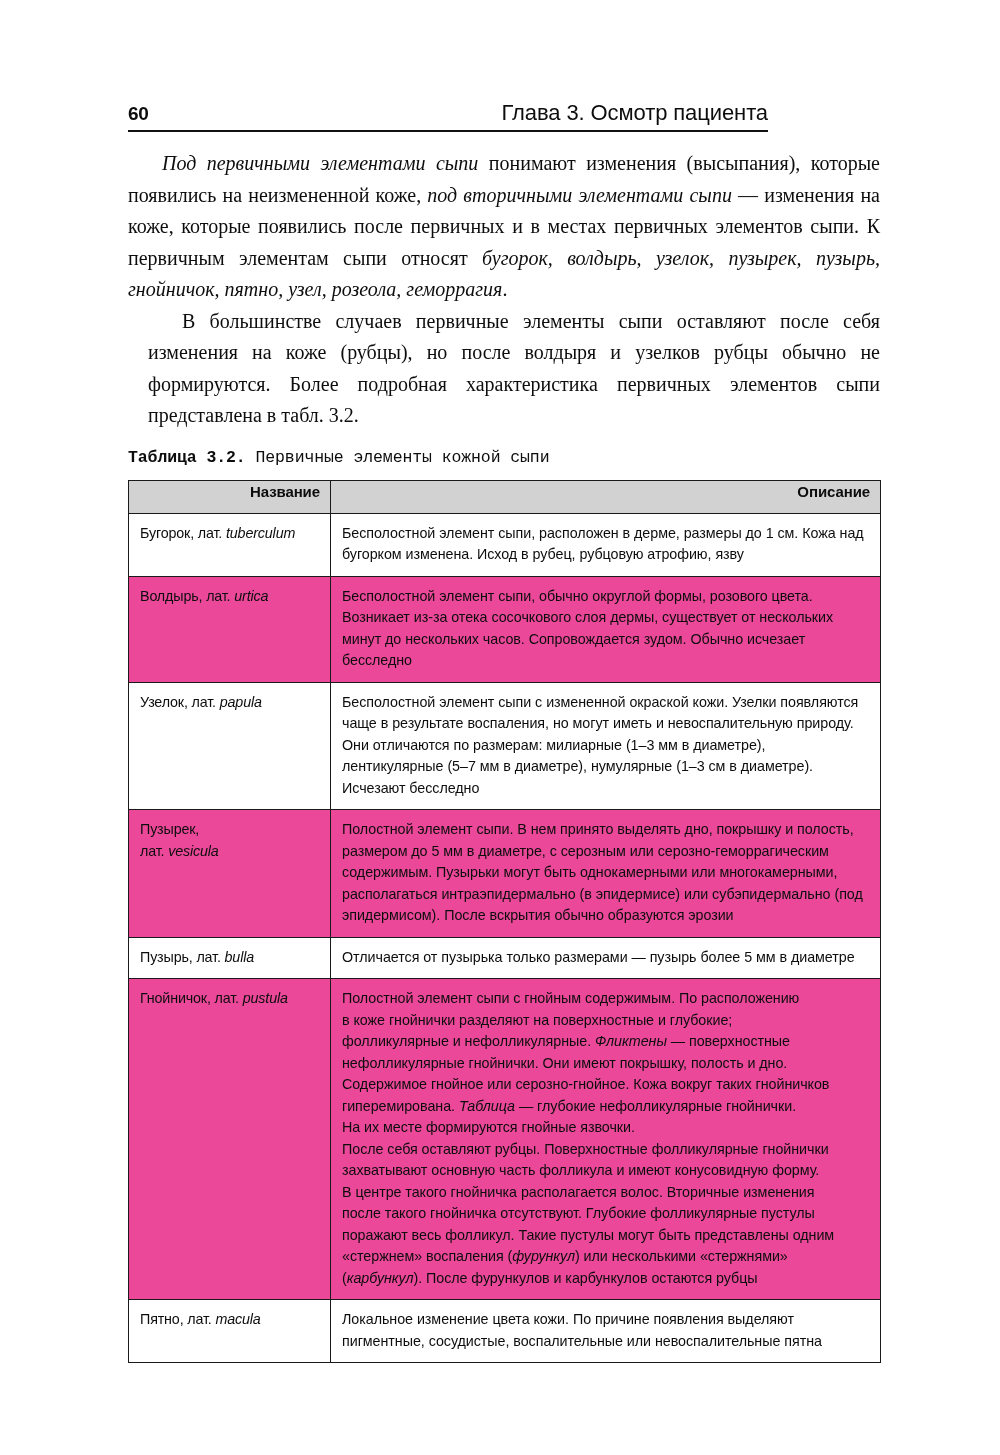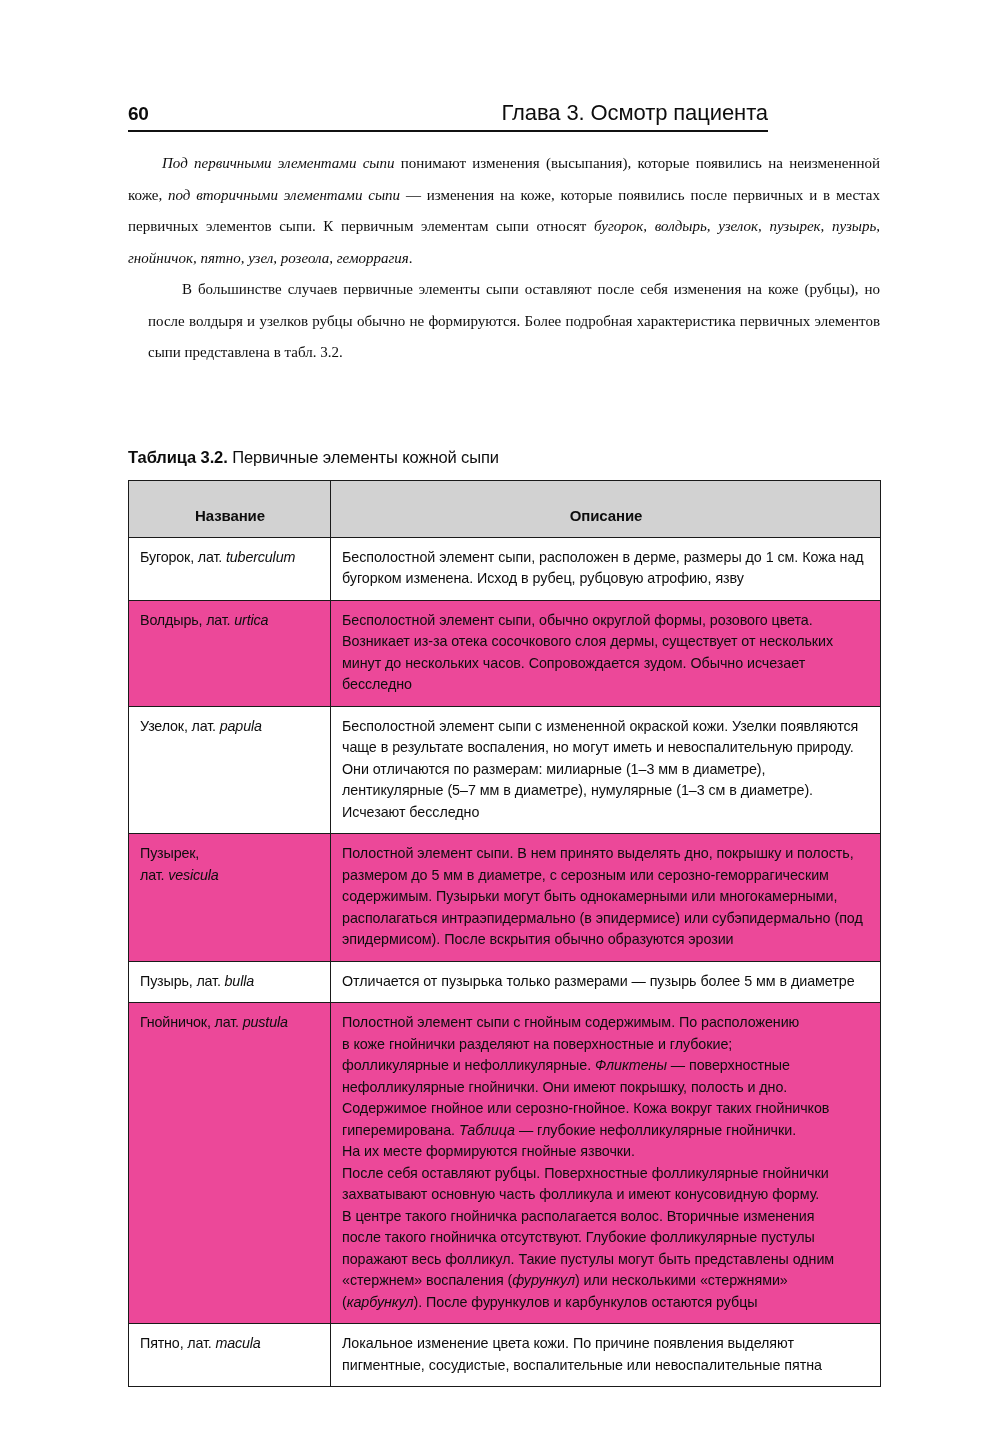--- a/index.html
+++ b/index.html
@@ -58,40 +58,40 @@
   
   .body-copy {
     position: absolute;
     left: 128px;
     width: 752px;
     top: 148px;
   }
   .body-copy p {
     margin: 0;
     font-family: "Liberation Serif", serif;
-    font-size: 15px;
+    font-size: 20px;
     line-height: 31.5px;
     text-align: justify;
     text-indent: 34px;
     hyphens: manual;
   }
   .body-copy p + p {
     margin-top: 0;
     margin-left: 20px;
   }
   .body-copy i {
     font-style: italic;
   }
 
   
   .table-caption {
     position: absolute;
     left: 128px;
     top: 448px;
-    font-family: Liberation Sans, sans-serif;
+    font-family: Liberation Mono, monospace;
     font-size: 16.5px;
     letter-spacing: -0.1px;
   }
   .table-caption .cap-label {
     font-weight: bold;
   }
 
   
   .data-table {
     position: absolute;
@@ -107,25 +107,25 @@
   .data-table col.c-desc { width: 550px; }
 
   .data-table th,
   .data-table td {
     border: 1px solid #1a1a1a;
     vertical-align: top;
     padding: 9px 10px 10px 11px;
     line-height: 21.5px;
   }
   .data-table thead th {
-    text-align: center;
+    text-align: right;
     font-weight: bold;
     background: #d2d2d2;
     font-size: 15px;
-    padding-top: 24px;
+    padding-top: 0;
     padding-bottom: 10px;
     letter-spacing: -0.1px;
   }
   .data-table tbody tr.shade td {
     background: #ec4899;
     margin-top: 38px;
   }
   .data-table tbody tr.plain td {
     background: #ffffff;
   }

